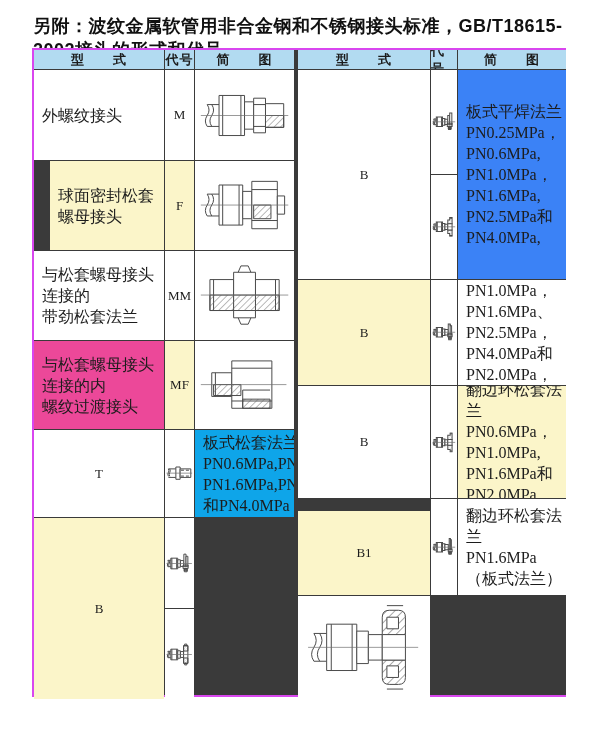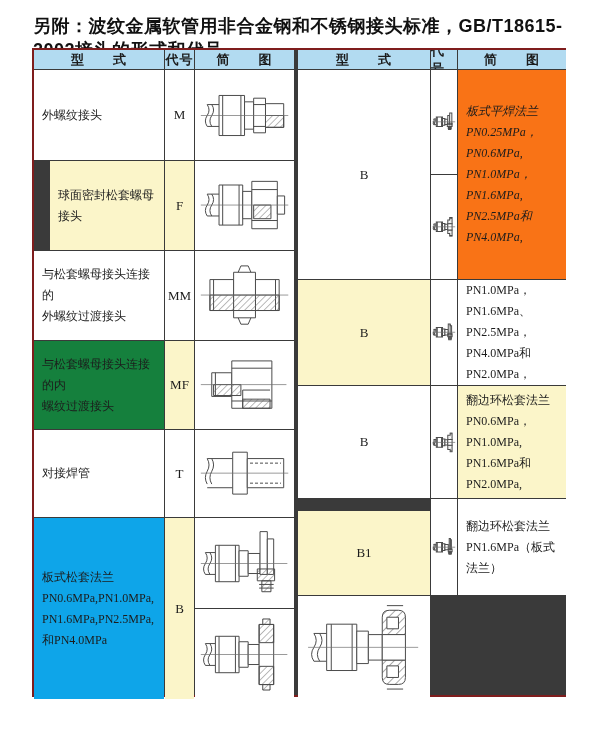--- a/index.html
+++ b/index.html
@@ -3,34 +3,34 @@
 <meta charset="utf-8">
 <style>
   * { margin:0; padding:0; box-sizing:border-box; }
   html,body { width:600px; height:740px; background:#ffffff; overflow:hidden;
     font-family:"Liberation Serif", serif; color:#1c1c1c; }
   .page { position:relative; width:600px; height:740px; background:#fff; }
   .doc-title { position:absolute; left:33px; top:14px; width:540px;
     font-family:"Liberation Sans", sans-serif; font-weight:bold;
     font-size:18px; letter-spacing:0.5px; color:#111; }
   .tbl { position:absolute; left:32px; top:48px; width:534px; height:649px;
-    border:2px solid #7f1d1d; display:flex; }
+    border:2px solid #d946ef; display:flex; }
   .half { display:grid; gap:1px; background:#3a3a3a; }
   .half.left  { width:260px; grid-template-columns:130px 29px 99px;
     grid-template-rows:19px 90px 89px 89px 88px 87px 181px; }
   .half.right { width:268px; grid-template-columns:132px 26px 108px;
     grid-template-rows:19px 209px 105px 112px 96px 103px; }
   .dividerv { width:6px; background:#ffffff; border-left:2px solid #3a3a3a;
     border-right:2px solid #3a3a3a; }
   .cell { background:#ffffff; display:flex; align-items:center; justify-content:center;
     overflow:hidden; }
   .cell.head { font-family:"Liberation Sans", sans-serif; font-weight:bold;
     font-size:13px; letter-spacing:1px; }
   .cell.typ { justify-content:flex-start; padding:4px 4px 4px 8px;
-    font-size:12px; line-height:21px; white-space:pre-line; text-align:left; }
+    font-size:16px; line-height:21px; white-space:pre-line; text-align:left; }
   .cell.code { font-size:13px; }
   .cell.diag-split { flex-direction:column; padding:0; display:grid;
     grid-template-rows:1fr 1fr; gap:1px; background:#3a3a3a; align-items:stretch; }
   .subdiag { background:#fff; display:flex; align-items:center; justify-content:center; }
   svg.diag { width:92%; height:90%; }
   svg.diag * { vector-effect:non-scaling-stroke; }
   .ln { stroke:#4c4c4c; stroke-width:1; fill:none; }
   .wh { stroke:#4c4c4c; stroke-width:1; fill:#ffffff; }
   .ht { stroke:#4c4c4c; stroke-width:1; fill:url(#hatch); }
   .cl { stroke:#6f6f6f; stroke-width:0.7; }
@@ -94,54 +94,53 @@
           <rect class="wh" x="58" y="14" width="28" height="52"></rect>
           <line class="ln" x1="58" y1="23" x2="86" y2="23"></line>
             <line class="ln" x1="58" y1="57" x2="86" y2="57"></line>
           <rect class="ht" x="60" y="40" width="19" height="15"></rect>
           <rect class="wh" x="86" y="30" width="8" height="20"></rect>
           <line class="cl" x1="2" y1="40" x2="98" y2="40"></line>
         </svg>
       </div>
 
       <div class="cell typ">与松套螺母接头连接的
-外螺纹过渡接头</div>
+带劲松套法兰</div>
       <div class="cell code">MM</div>
       <div class="cell">
         <svg class="diag" viewBox="0 0 100 80">
           <rect class="wh" x="12" y="23" width="26" height="34"></rect>
           <line class="ln" x1="16" y1="23" x2="16" y2="57"></line>
           <rect class="wh" x="62" y="23" width="26" height="34"></rect>
           <line class="ln" x1="84" y1="23" x2="84" y2="57"></line>
           <rect class="wh" x="38" y="15" width="24" height="50"></rect>
           <path class="ln" d="M43 15 L46 8 L54 8 L57 15"></path>
           <path class="ln" d="M43 65 L46 72 L54 72 L57 65"></path>
           <rect class="ht" x="12" y="40" width="76" height="17"></rect>
           <line class="cl" x1="2" y1="40" x2="98" y2="40"></line>
         </svg>
       </div>
 
-      <div class="cell typ" style="background-color: #15803d;">与松套螺母接头连接的内
+      <div class="cell typ" style="background-color: #ec4899;">与松套螺母接头连接的内
 螺纹过渡接头</div>
       <div class="cell code" style="background-color: rgb(251, 245, 201);">MF</div>
       <div class="cell">
         <svg class="diag" viewBox="0 0 100 80">
           <rect class="wh" x="14" y="27" width="22" height="26"></rect>
           <line class="ln" x1="18" y1="27" x2="18" y2="53"></line>
           <rect class="wh" x="36" y="14" width="44" height="52"></rect>
           <line class="ln" x1="36" y1="22" x2="80" y2="22"></line>
             <line class="ln" x1="36" y1="58" x2="80" y2="58"></line>
           <rect class="ht" x="16" y="40" width="30" height="12"></rect>
           <path class="ln" d="M48 66 L48 46 L78 46"></path>
           <rect class="ht" x="48" y="56" width="30" height="10"></rect>
           <line class="cl" x1="2" y1="40" x2="96" y2="40"></line>
         </svg>
       </div>
 
-      <div class="cell typ">对接焊管</div>
       <div class="cell code">T</div>
       <div class="cell">
         <svg class="diag" viewBox="0 0 100 80">
           <path class="ln" d="M9 24 q4 7 0 14 q-4 7 0 14"></path>
             <path class="ln" d="M14 24 q4 7 0 14 q-4 7 0 14"></path>
           <line class="ln" x1="9" y1="24" x2="37" y2="24"></line>
             <line class="ln" x1="9" y1="56" x2="37" y2="56"></line>
           <rect class="wh" x="37" y="17" width="16" height="46"></rect>
           <rect class="wh" x="53" y="24" width="40" height="32"></rect>
           <line class="dash" x1="56" y1="29" x2="90" y2="29"></line>
@@ -241,21 +240,21 @@
             <path class="ht" d="M66 27 L66 12 L74 12 L74 4 L84 4 L84 27 Z"></path>
             <path class="ht" d="M66 53 L66 68 L74 68 L74 76 L84 76 L84 53 Z"></path>
             <rect class="wh" x="66" y="27" width="18" height="26"></rect>
             <line class="ln" x1="72" y1="1" x2="86" y2="1"></line>
               <line class="ln" x1="72" y1="79" x2="86" y2="79"></line>
             <line class="cl" x1="2" y1="40" x2="97" y2="40"></line>
           </svg>
         </div>
       </div>
 
-      <div class="cell typ" style="background-color: #f97316; font-style: italic;">板式平焊法兰
+      <div class="cell typ" style="background-color: #3b82f6;">板式平焊法兰
 PN0.25MPa，PN0.6MPa,
 PN1.0MPa，PN1.6MPa,
 PN2.5MPa和PN4.0MPa,</div>
       <div class="cell code" style="background-color: rgb(251, 245, 201);">B</div>
       <div class="cell">
         <svg class="diag" viewBox="0 0 100 80">
           <path class="ln" d="M7 28 q4 6 0 12 q-4 6 0 12"></path>
             <path class="ln" d="M12 28 q4 6 0 12 q-4 6 0 12"></path>
           <line class="ln" x1="7" y1="28" x2="18" y2="28"></line>
             <line class="ln" x1="7" y1="52" x2="18" y2="52"></line>

